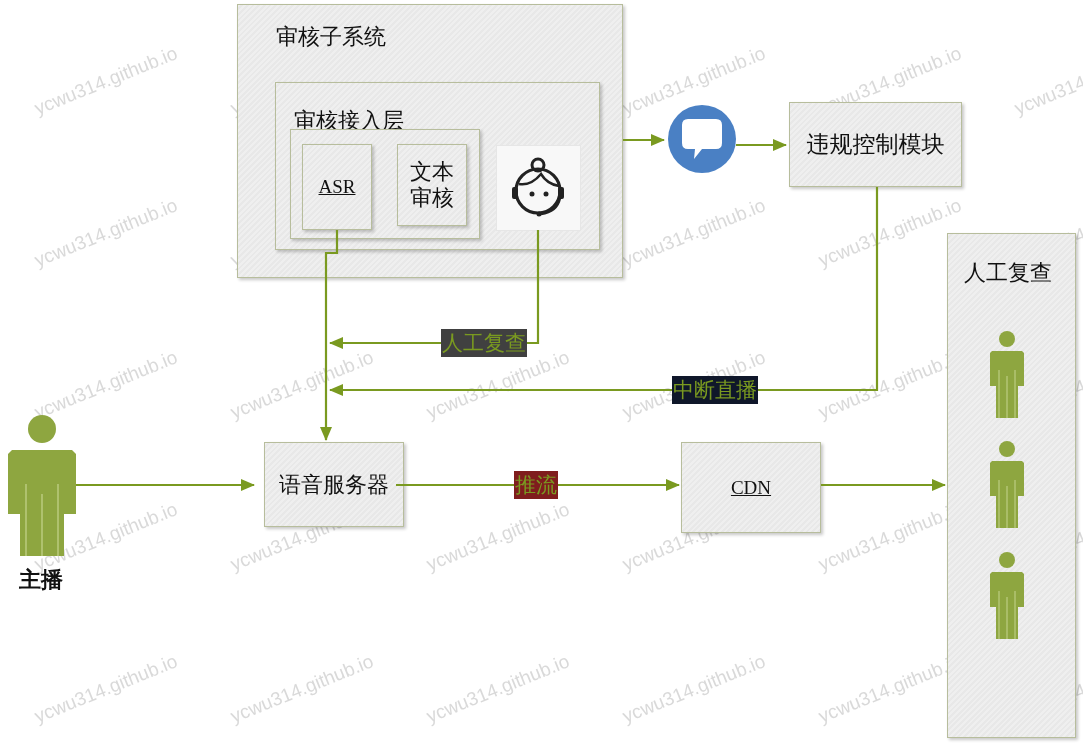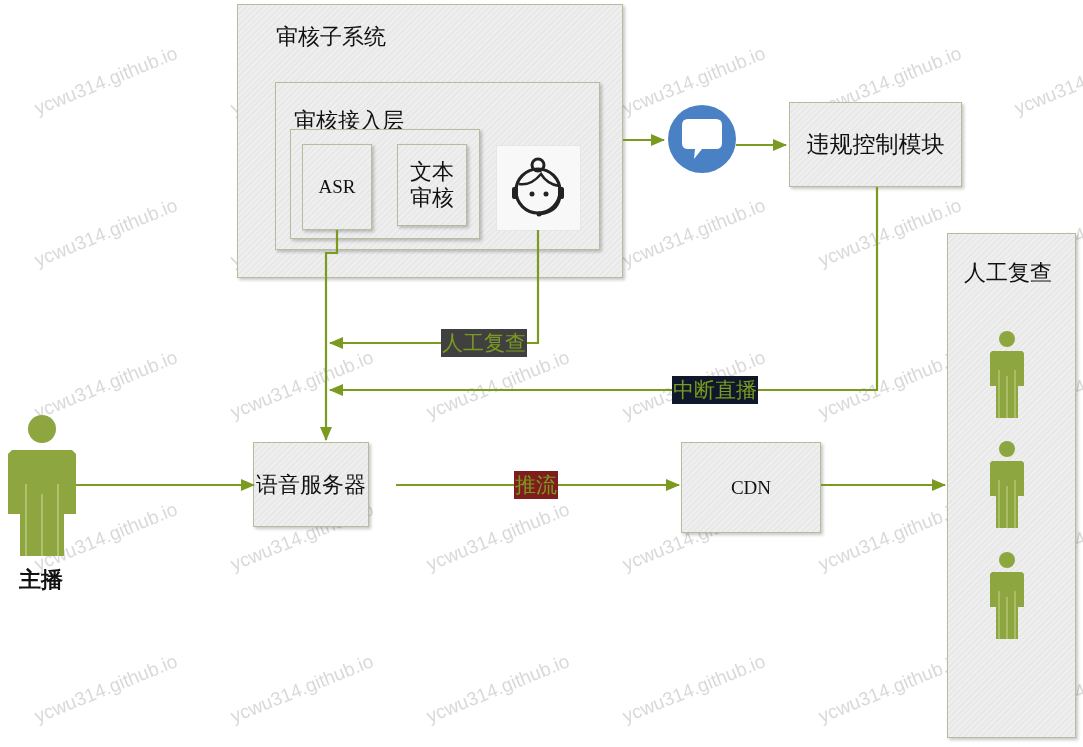--- a/index.html
+++ b/index.html
@@ -9,21 +9,21 @@
     font-family: "DejaVu Sans", "Liberation Sans", sans-serif;
   }
   .box {
     position: absolute; box-sizing: border-box;
     border: 1.5px solid #b7bd9c;
     background: repeating-linear-gradient(135deg, #efefef 0px, #efefef 2px, #e8e8e8 2px, #e8e8e8 4px);
     box-shadow: 2px 2px 3px rgba(0,0,0,0.22);
   }
   .label { position: absolute; color: #111; font-size: 22px; white-space: nowrap; }
   .center-label { display: flex; align-items: center; justify-content: center; text-align: center; }
-  .serif { font-family: "Liberation Serif", "DejaVu Serif", serif; }
+  .serif { font-family: "Liberation Serif", "DejaVu Serif", serif; text-decoration: underline; }
   .green-label { position: absolute; color: #7a9a20; font-size: 21px; background: transparent; white-space: nowrap; }
   svg.lines { position: absolute; left: 0; top: 0; pointer-events: none; }
   .person { position: absolute; }
   .watermark {
     position: absolute; color: rgba(170,170,170,0.45); font-size: 19px;
     transform: rotate(-22deg); white-space: nowrap; pointer-events: none;
     font-family: "Liberation Sans", sans-serif;
   }
   .bubble {
     position: absolute; width: 68px; height: 68px; border-radius: 50%;
@@ -103,21 +103,21 @@
 <div class="bubble" style="left:668px; top:105px;">
   <svg width="68" height="68" viewBox="0 0 68 68">
     <path d="M14 20 Q14 14 20 14 L48 14 Q54 14 54 20 L54 38 Q54 44 48 44 L34 44 L26 54 L27 44 L20 44 Q14 44 14 38 Z" fill="#ffffff"></path>
   </svg>
 </div>
 
 <div class="box center-label" style="left:789px; top:102px; width:173px; height:85px;">
   <span style="font-size:23px;color:#111;">违规控制模块</span>
 </div>
 
-<div class="box center-label" style="left:253px; top:442px; width:116px; height:85px;">
+<div class="box center-label" style="left:264px; top:442px; width:140px; height:85px;">
   <span style="font-size:22px;color:#111;">语音服务器</span>
 </div>
 
 <div class="box center-label" style="left:681px; top:442px; width:140px; height:91px;">
   <span class="serif" style="font-size:19px;color:#111;">CDN</span>
 </div>
 
 <div class="box" style="left:947px; top:233px; width:129px; height:505px;"></div>
 <div class="label" style="left:964px; top:258px;">人工复查</div>
 

